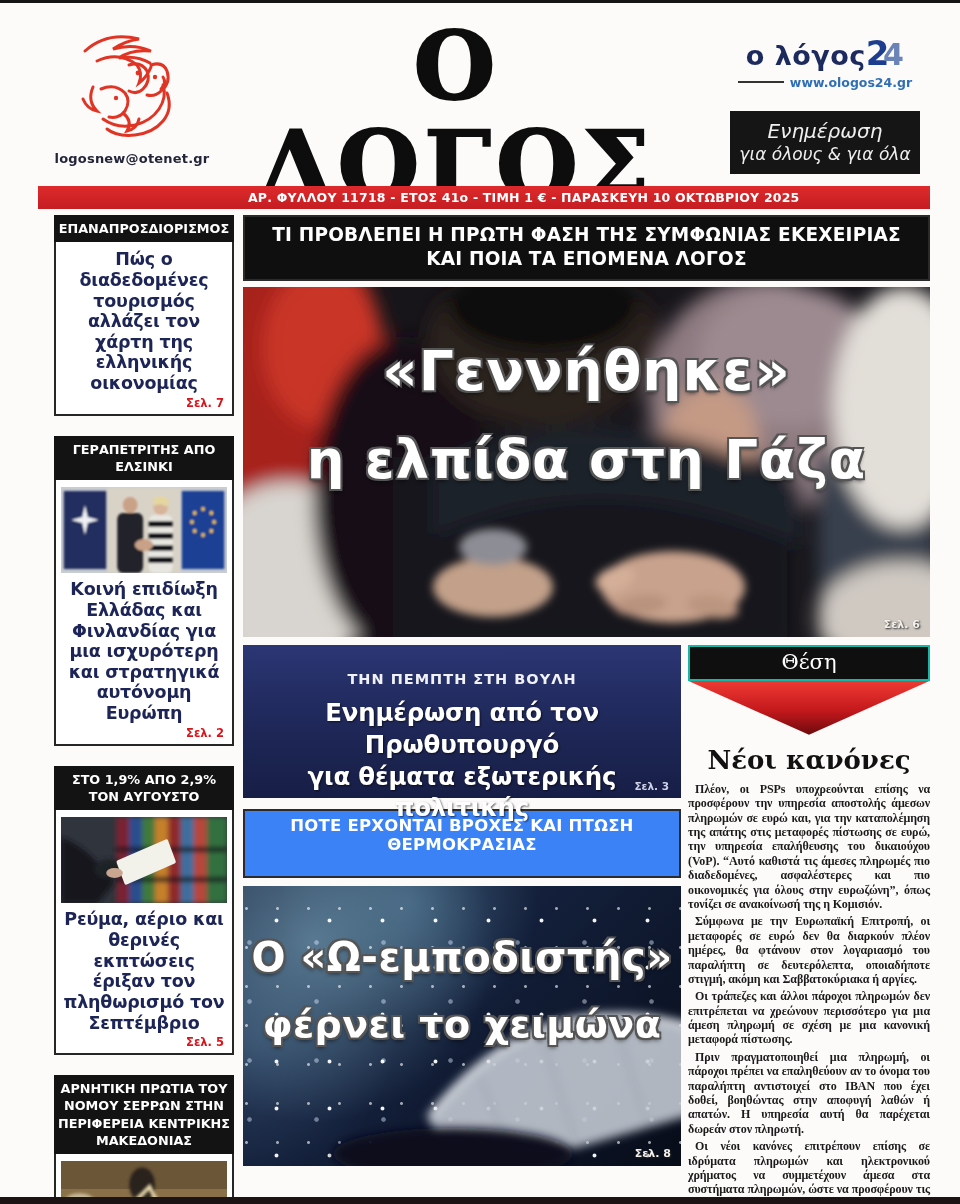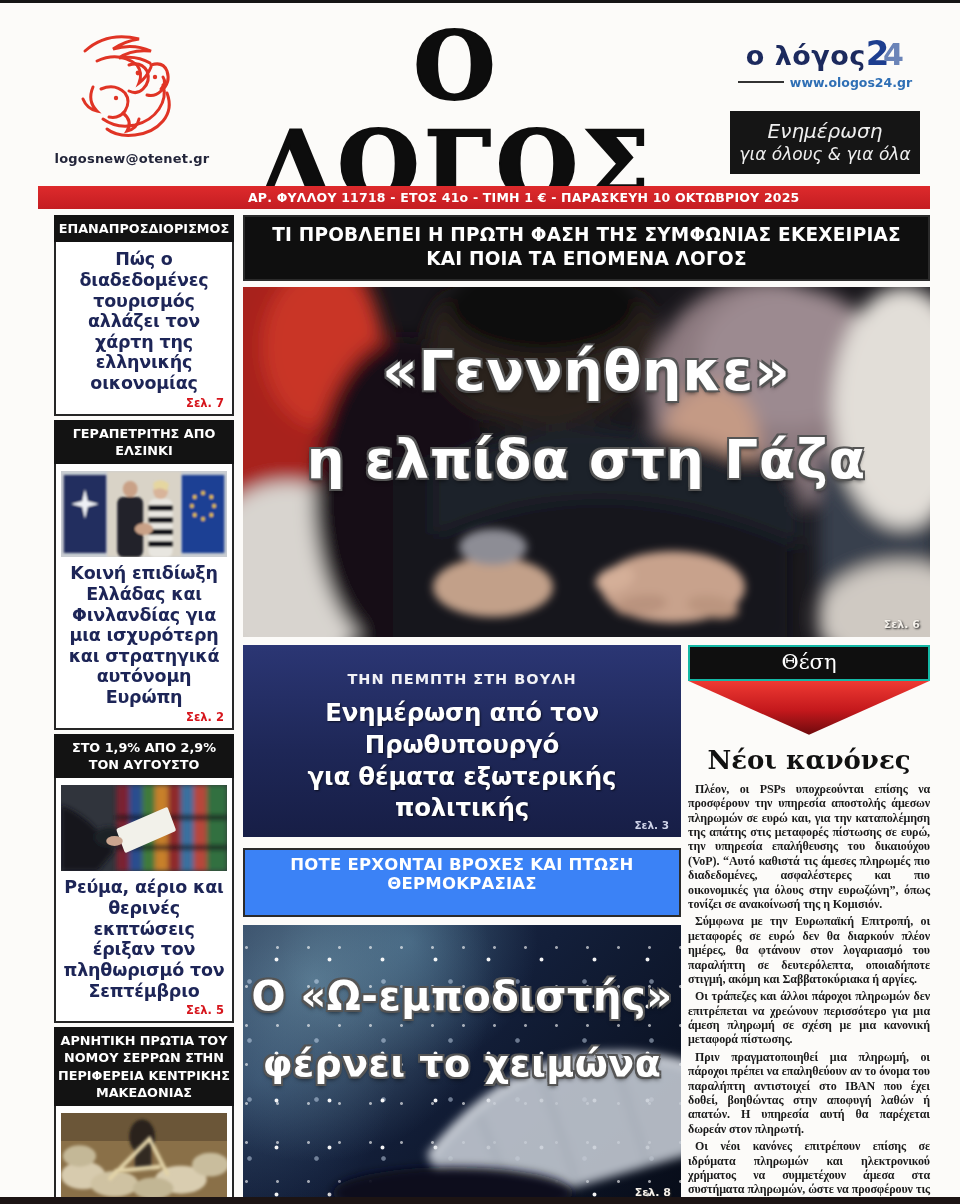--- a/index.html
+++ b/index.html
@@ -41,21 +41,21 @@
     color:#fff; font-size:12.5px; font-weight:bold;
     line-height:23px; padding-left:210px; letter-spacing:.2px;
   }
 
   
   .body-wrap { position:absolute; top:215px; left:38px; right:30px; display:flex; gap:9px; }
   .sidebar { width:196px; flex:0 0 196px; }
   .main-col { flex:1; min-width:0; }
 
   
-  .side-item { margin-bottom:4px;padding-left:16px; }
+  .side-item { margin-bottom:20px;padding-left:16px; }
   .side-head {
     background:#131313; color:#fff; text-align:center;
     font-size:12.8px; font-weight:bold; line-height:1.35; padding:5px 3px;
   }
   .side-box { background:#fff; border:2px solid #262626; border-top:none; padding:7px 5px 3px; }
   .side-photo { width:100%; height:86px; display:block; margin-bottom:6px; }
   .side-headline {
     text-align:center; font-size:17.5px; font-weight:bold; line-height:1.18;
     color:#1d2557; letter-spacing:-.2px;
   }
@@ -79,21 +79,21 @@
   .fig-page {
     position:absolute; right:10px; bottom:6px; font-size:11px; font-weight:bold; color:#f4f0ea;
     text-shadow:1px 1px 2px #222;
   }
 
   .bottom-row { display:flex; gap:7px; margin-top:8px; }
   .bl-col { width:438px; flex:0 0 438px; }
   .br-col { flex:1; min-width:0; }
 
   .pm-box {
-    height:192px; background:linear-gradient(180deg,#2b3674 0%,#1e2757 55%,#171e46 100%);
+    height:153px; background:linear-gradient(180deg,#2b3674 0%,#1e2757 55%,#171e46 100%);
     color:#fff; text-align:center; padding:26px 8px 4px; position:relative;
   }
   .pm-kicker { font-size:14.5px; font-weight:bold; letter-spacing:1px; color:#f2f2f6; }
   .pm-line { font-size:24.5px; font-weight:bold; line-height:1.3; letter-spacing:-.2px;
     text-shadow:1px 1px 2px rgba(0,0,0,.6); }
   .pm-l1 { margin-top:10px; }
   .pm-page { position:absolute; right:12px; bottom:6px; font-size:10.5px; font-weight:bold; color:#cfd3e8; }
 
   .weather-banner {
     margin-top:11px; background:#3b82f6; color:#fff; text-align:center;

